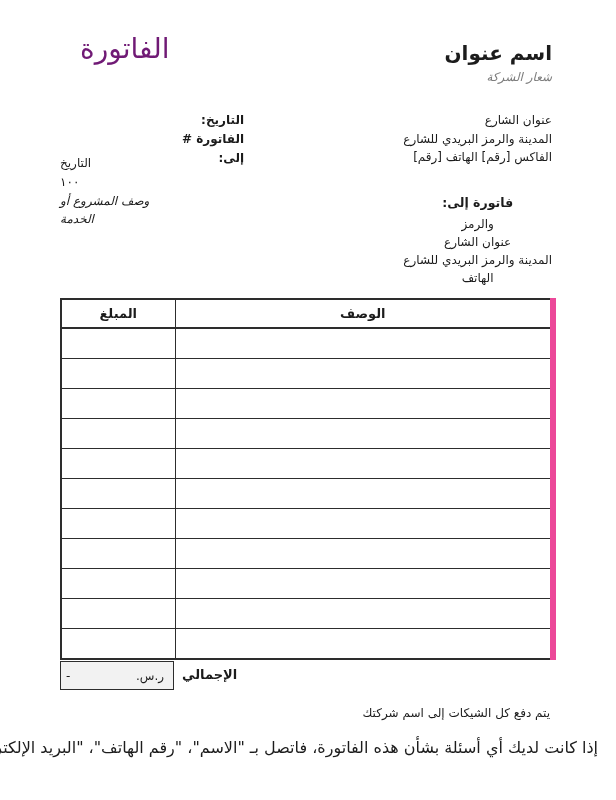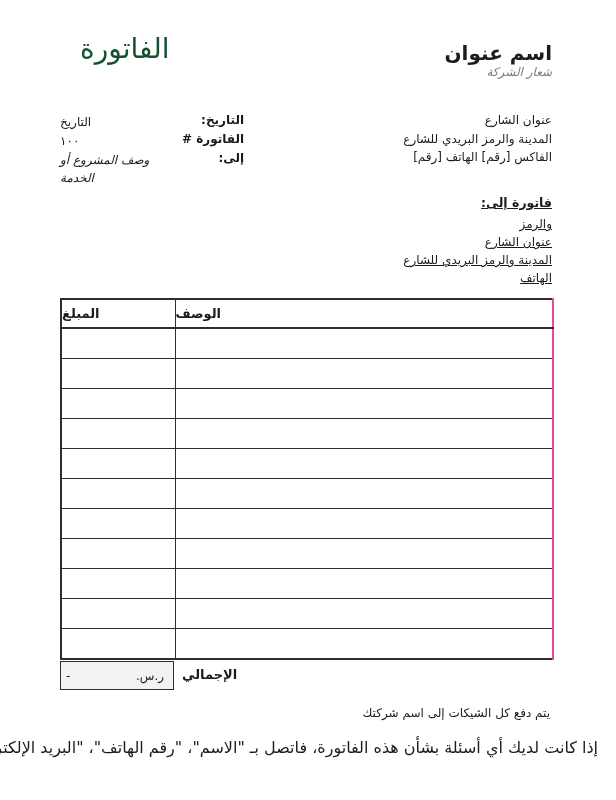--- a/index.html
+++ b/index.html
@@ -5,61 +5,61 @@
   html,body { margin:0; padding:0; background:#ffffff; }
   .page {
     position:relative; width:616px; height:800px; overflow:hidden;
     background:#ffffff; direction:rtl;
     font-family:"DejaVu Sans", sans-serif; color:#1c1c1c;
   }
 
   
   .invoice-title {
     position:absolute; top:32px; left:80px;
-    font-size:28px; color:#14532d; direction:rtl;
+    font-size:28px; color:#701a75; direction:rtl;
   }
   .company-block { position:absolute; top:41px; right:64px; text-align:right; }
   .company-name { font-size:20px; font-weight:bold; line-height:24px; }
-  .company-logo { font-size:12px; font-style:italic; color:#7d7d7d; }
+  .company-logo { margin-top:5px; font-size:12px; font-style:italic; color:#7d7d7d; }
 
   .company-address {
     position:absolute; top:111px; right:64px; text-align:right;
     font-size:12px; line-height:18.5px;
   }
 
   
   .meta { position:absolute; top:113px; left:60px; width:184px; height:84px; font-size:12px; }
   .meta-row { position:absolute; right:0; left:0; }
   .meta-row.r1 { top:0; }
   .meta-row.r2 { top:19px; }
   .meta-row.r3 { top:38px; }
   .meta-label { position:absolute; right:0; font-weight:bold; white-space:nowrap; }
-  .meta-value { position:absolute; left:0; width:92px; direction:rtl; text-align:left; line-height:18px; }
+  .meta-value { position:absolute; left:0; width:92px; direction:rtl; text-align:left; line-height:18px;margin-top:41px; }
   .meta-value.italic { font-style:italic; }
 
   
-  .bill-to { position:absolute; top:194px; right:64px; text-align:right; font-size:12px; line-height:18px;text-decoration:underline; }
+  .bill-to { position:absolute; top:194px; right:64px; text-align:center; font-size:12px; line-height:18px; }
   .bill-to-title { font-weight:bold; font-size:12.5px; margin-bottom:3px; }
 
   
   .invoice-table {
     position:absolute; top:298px; left:60px; width:492px;
     border-collapse:collapse; table-layout:fixed; direction:rtl;
     border:2px solid #2d2d2d;
   }
   .invoice-table th {
     border:1.5px solid #2d2d2d; border-bottom-width:2px;
-    height:27px; font-size:13px; font-weight:bold; text-align:left;
+    height:27px; font-size:13px; font-weight:bold; text-align:center;
     padding:0; background:#ffffff;
   }
   .invoice-table td {
     border:1px solid #2d2d2d; height:29px; padding:0 6px; font-size:12px;
   }
   .invoice-table th.col-amount, .invoice-table td.col-amount { border-left:2px solid #2d2d2d; }
-  .invoice-table th.col-desc,   .invoice-table td.col-desc   { border-right:2px solid #ec4899; }
+  .invoice-table th.col-desc,   .invoice-table td.col-desc   { border-right:6px solid #ec4899; }
   
   .invoice-table col.c-desc { width:378px; }
   .invoice-table col.c-amount { width:114px; }
 
   
   .total-row { position:absolute; top:661px; left:60px; width:492px; height:29px; }
   .total-cell {
     position:absolute; left:0; top:0; width:114px; height:29px; box-sizing:border-box;
     border:1.5px solid #2d2d2d; background:#f2f2f2;
     display:flex; align-items:center; justify-content:space-between;

